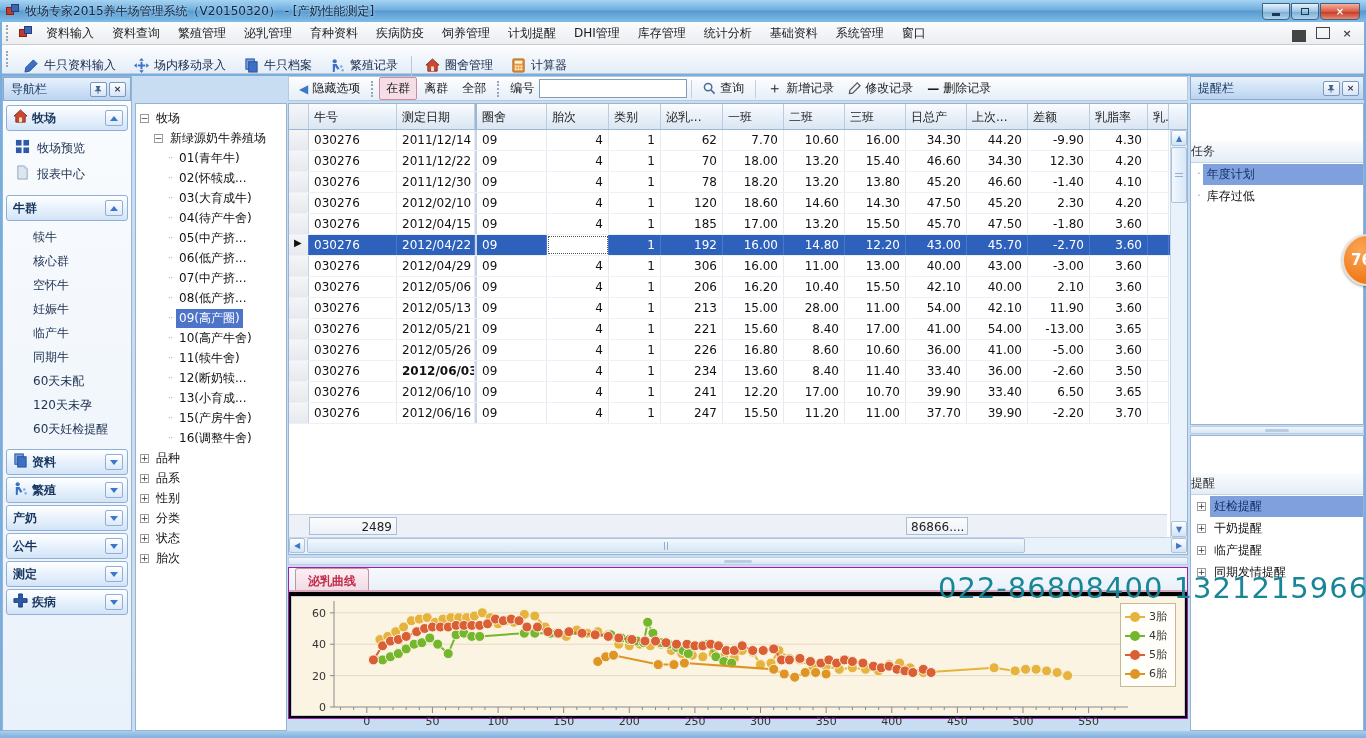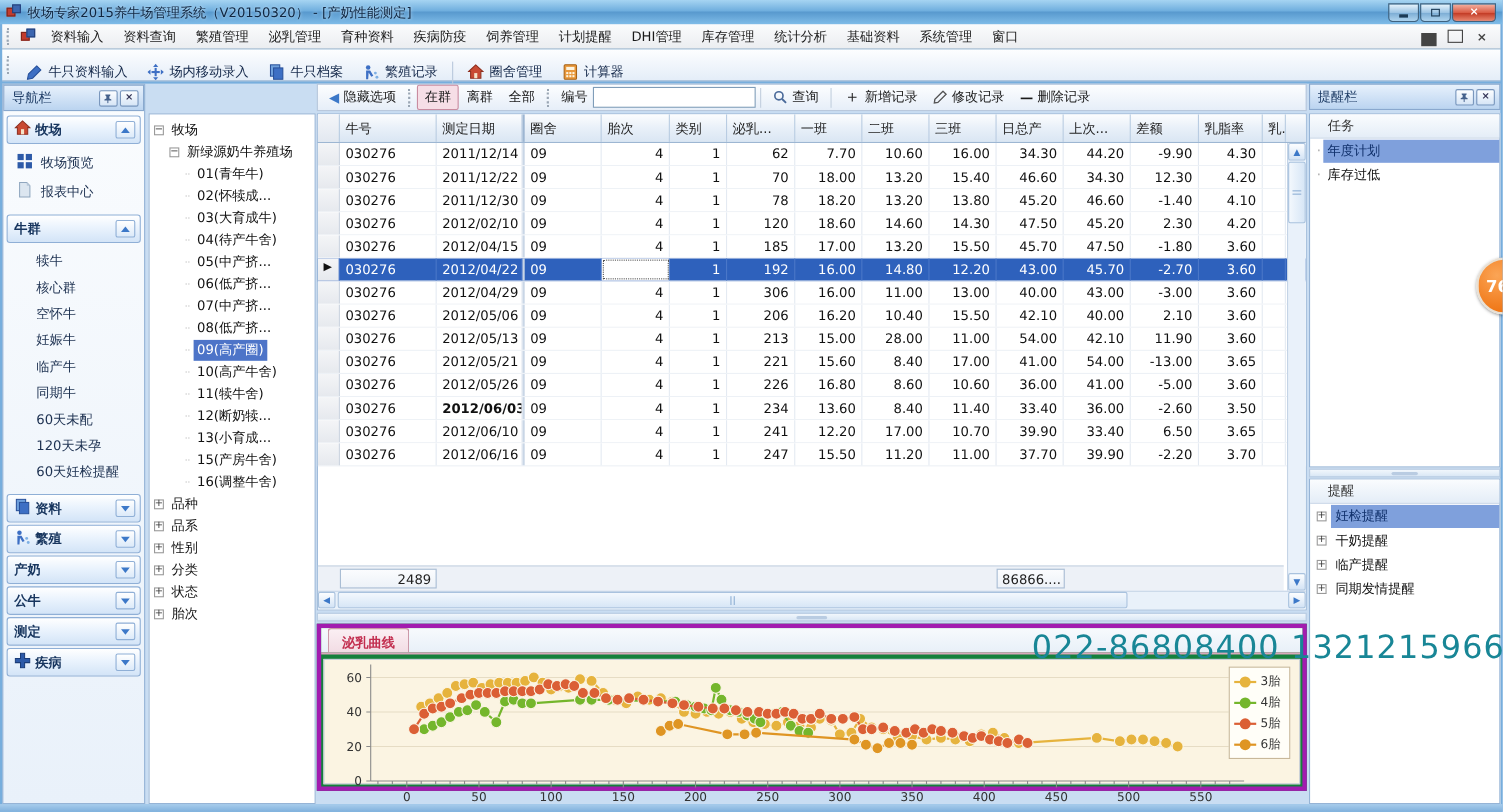--- a/index.html
+++ b/index.html
@@ -102,36 +102,36 @@
   .griplines{ width:8px; border-top:1px solid #8FB0D4; border-bottom:1px solid #8FB0D4; height:4px; }
   .hscrollrow { position:absolute; left:0; bottom:0; width:898px; height:17px; background:#E9F1FA; border-top:1px solid #C5D4E6; }
   .hthumb { position:absolute; left:18px; top:0; width:718px; height:15px; border:1px solid #A9C2DE; border-radius:2px; background:linear-gradient(#F3F8FD,#D7E6F6); display:flex; align-items:center; justify-content:center; }
   .gripv { width:4px; height:8px; border-left:1px solid #8FB0D4; border-right:1px solid #8FB0D4; }
 
   
   .hsplit { position:absolute; left:286px; top:481px; width:900px; height:8px; background:linear-gradient(#F2F7FC,#D9E7F5); border:1px solid #B9CCE2; }
   .hsplit .knob{ position:absolute; left:50%; top:2px; width:28px; height:3px; margin-left:-14px; background:#B9CCE2; border-radius:2px; }
 
   
-  .chartpanel { position:absolute; left:286px; top:491px; width:900px; height:152px; background:#15803d; border:4px solid #a21caf; }
+  .chartpanel { position:absolute; left:286px; top:491px; width:900px; height:152px; background:#000000; border:1px solid #a21caf; }
   .tabstrip { height:24px; background:linear-gradient(#F7FAFD,#E8F0F8); border-bottom:2px solid #D9A8BC; display:flex; align-items:flex-end; padding-left:6px; }
   .tab { height:22px; padding:4px 12px 0 12px; background:linear-gradient(#FBEFF3,#F2DCE4); border:1px solid #C890A0; border-bottom:none; border-radius:3px 3px 0 0; color:#C22D4E; font-weight:bold; }
   .chartframe { position:absolute; left:2px; top:28px; right:2px; bottom:2px; background:#FBF4E2; border:1px solid #C8CFD8; }
   .legend { position:absolute; right:8px; top:6px; width:56px; background:#FFFEF8; border:1px solid #C8B89A; padding:3px 4px; }
   .leg-row { display:flex; align-items:center; gap:4px; height:19px; }
   .leg-marker { width:20px; height:10px; position:relative; flex:none; }
   .leg-marker .ln{ position:absolute; left:0; right:0; top:4px; height:2px; }
   .leg-marker .dot{ position:absolute; left:5px; top:0; width:10px; height:10px; border-radius:50%; }
   .leg-label{ font-size:11px; color:#333; }
 
   
   .rightpanel { position:absolute; left:1188px; top:0; width:174px; height:655px; }
   .tasksbox { position:absolute; left:0; top:27px; width:174px; height:322px; background:#fff; border:1px solid #96B4D6; }
   .remindbox { position:absolute; left:0; top:359px; width:174px; height:296px; background:#fff; border:1px solid #96B4D6; }
-  .boxhead { height:22px; background:linear-gradient(#FAFCFE,#E4EDF7); border-bottom:1px solid #C5D4E6; display:flex; align-items:center; padding-left:16px; color:#333; }
+  .boxhead { height:22px; background:linear-gradient(#FAFCFE,#E4EDF7); border-bottom:1px solid #C5D4E6; display:flex; align-items:center; padding-left:0; color:#333;margin-top:37px; }
   .rp-item { height:22px; display:flex; align-items:center; padding-left:6px; white-space:nowrap; color:#111; }
   .rp-item .txt{ padding:2px 4px; }
   .rp-item.sel .txt{ background:#7FA0DC; color:#10306B; width:100%; }
   .rsplit { position:absolute; left:0; top:350px; width:174px; height:8px; background:linear-gradient(#F2F7FC,#D9E7F5); border:1px solid #B9CCE2; }
   .rsplit .knob{ position:absolute; left:50%; top:2px; width:24px; height:3px; margin-left:-12px; background:#B9CCE2; border-radius:2px;}
 
   
   .watermark { position:absolute; left:938px; top:562px; width:428px; pointer-events:none; z-index:50;
     color:rgba(24,134,150,0.92); font-weight:500; }
   .watermark div { font-size:29px; line-height:52px; white-space:nowrap; letter-spacing:1px; }

